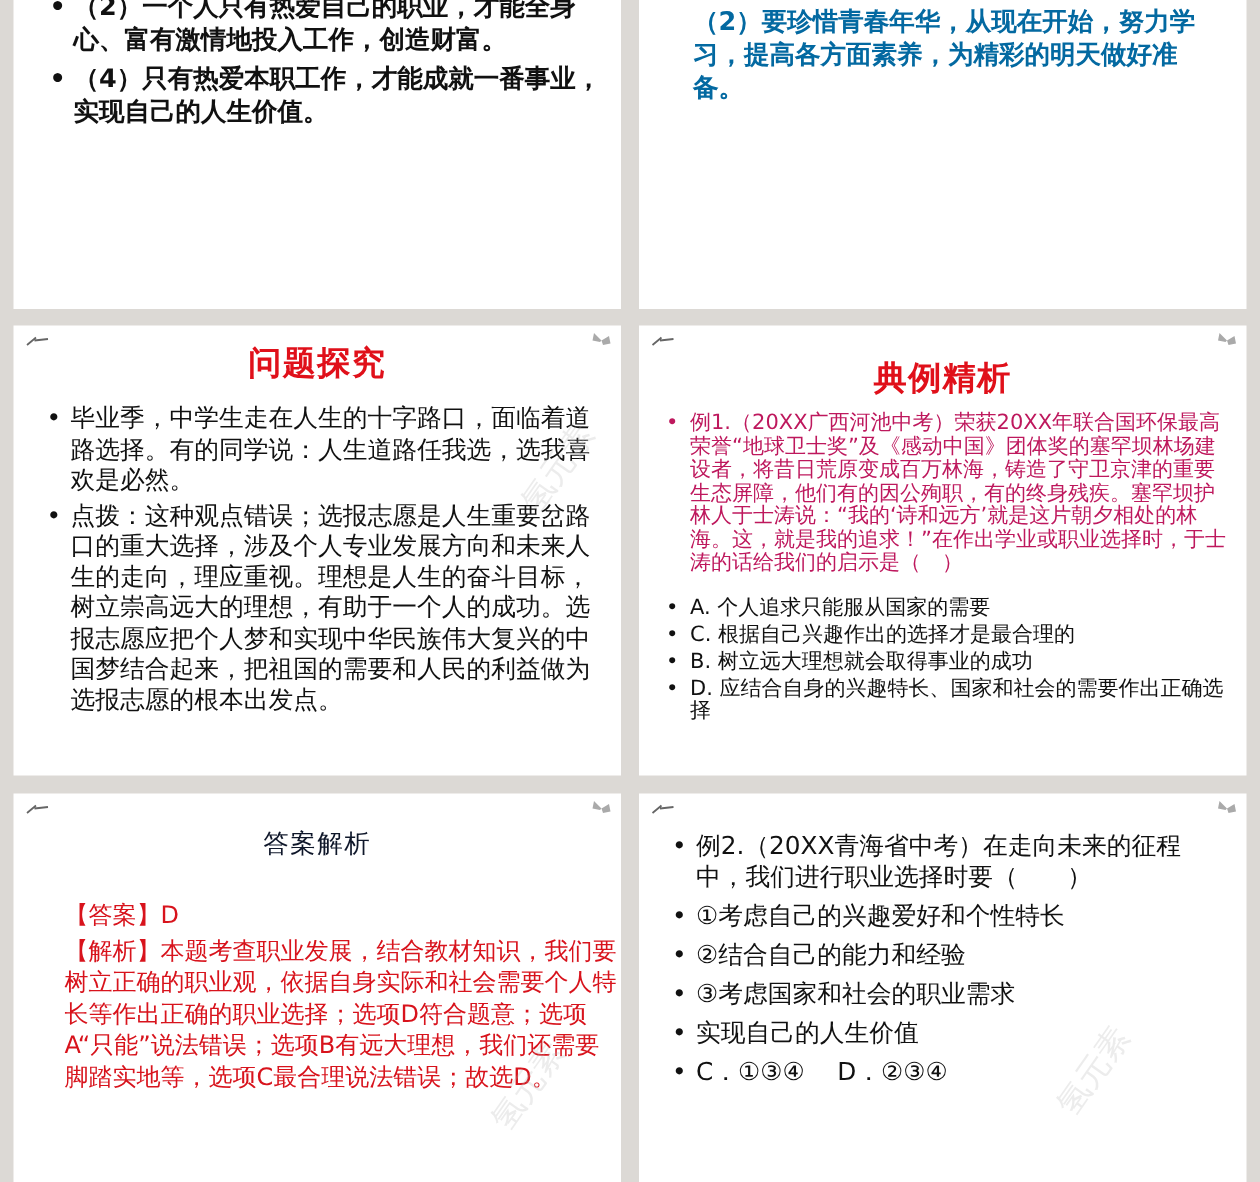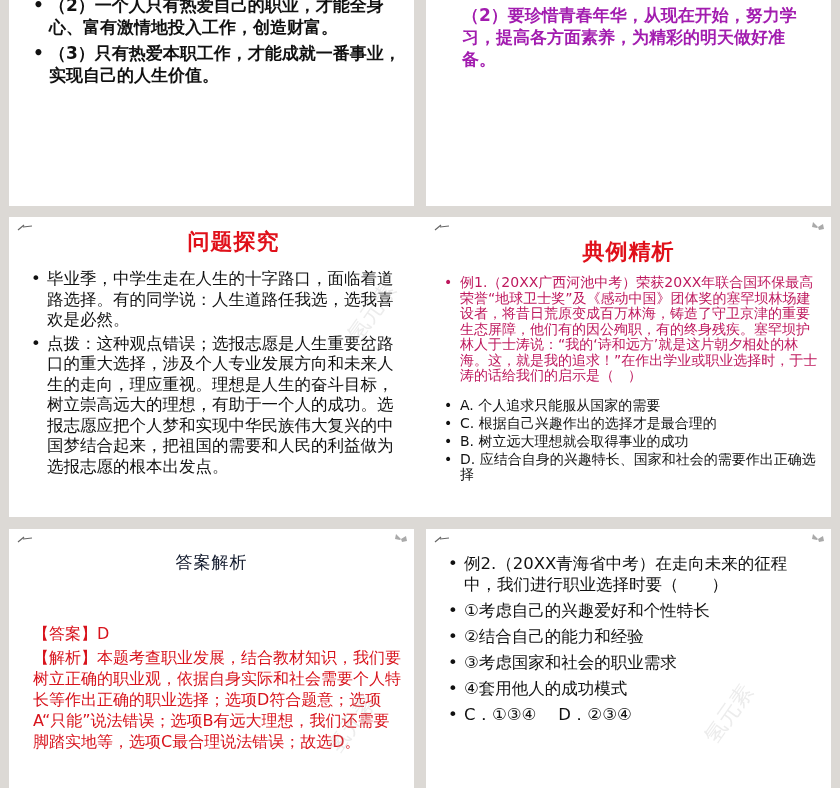--- a/index.html
+++ b/index.html
@@ -7,21 +7,21 @@
     width:840px; height:788px; overflow:hidden;
     background:#dcd9d5;
     font-family:"DejaVu Sans", sans-serif;
     position:relative;
   }
   .slide {
     position:absolute; background:#ffffff; overflow:hidden;
   }
   .s1 { left:9px;  top:-10px; width:405px; height:216px; }
   .s2 { left:426px; top:-10px; width:405px; height:216px; }
-  .s3 { left:9px;  top:217px; width:405px; height:300px;padding-left:44px; }
+  .s3 { left:9px;  top:217px; width:405px; height:300px; }
   .s4 { left:426px; top:217px; width:405px; height:300px; }
   .s5 { left:9px;  top:529px; width:405px; height:270px; }
   .s6 { left:426px; top:529px; width:405px; height:270px; }
 
   .deco-bird { position:absolute; left:8px; top:6px; width:16px; height:8px; }
   .deco-butterfly { position:absolute; right:6px; top:4px; width:14px; height:12px; }
 
   .title {
     position:absolute; left:0; right:0; text-align:center;
     font-weight:bold; font-size:22px; color:#e0101a; letter-spacing:1px;
@@ -44,26 +44,26 @@
     position:absolute; color:rgba(180,180,180,0.25); font-size:22px;
     transform:rotate(-55deg);
   }
 </style>
 </head>
 <body>
 
 <div class="slide s1">
   <ul class="blist bold-list" style="left:22px; top:4px; width:372px;">
     <li>（2）一个人只有热爱自己的职业，才能全身心、富有激情地投入工作，创造财富。</li>
-    <li>（3）只有热爱本职工作，才能成就一番事业，实现自己的人生价值。</li>
+    <li>（4）只有热爱本职工作，才能成就一番事业，实现自己的人生价值。</li>
   </ul>
 </div>
 
 <div class="slide s2">
-  <div style="position:absolute; left:36px; top:14px; width:356px; font-weight:bold; font-size:17px; line-height:22px; color:#a21caf;">（2）要珍惜青春年华，从现在开始，努力学习，提高各方面素养，为精彩的明天做好准备。</div>
+  <div style="position:absolute; left:36px; top:14px; width:356px; font-weight:bold; font-size:17px; line-height:22px; color:#0369a1;">（2）要珍惜青春年华，从现在开始，努力学习，提高各方面素养，为精彩的明天做好准备。</div>
 </div>
 
 <div class="slide s3">
   <svg class="deco-bird" viewBox="0 0 16 8">
       <path d="M1 7 L7 2 M6 4 L15 3" stroke="#666" stroke-width="1.2" fill="none"></path>
     </svg>
   <svg class="deco-butterfly" viewBox="0 0 14 12">
       <path d="M7 6 L2 1 L1 6 L6 7 Z M7 6 L12 3 L13 8 L8 9 Z" fill="#aaa"></path>
     </svg>
   <div class="title" style="top:10px;">问题探究</div>
@@ -94,36 +94,36 @@
 </div>
 
 <div class="slide s5">
   <svg class="deco-bird" viewBox="0 0 16 8">
       <path d="M1 7 L7 2 M6 4 L15 3" stroke="#666" stroke-width="1.2" fill="none"></path>
     </svg>
   <svg class="deco-butterfly" viewBox="0 0 14 12">
       <path d="M7 6 L2 1 L1 6 L6 7 Z M7 6 L12 3 L13 8 L8 9 Z" fill="#aaa"></path>
     </svg>
   <div class="title plain" style="top:22px;">答案解析</div>
-  <div class="red-block" style="left:24px; top:70px; width:368px;margin-top:24px;">
+  <div class="red-block" style="left:34px; top:70px; width:368px;">
     <p>【答案】D</p>
     <p>【解析】本题考查职业发展，结合教材知识，我们要树立正确的职业观，依据自身实际和社会需要个人特长等作出正确的职业选择；选项D符合题意；选项A“只能”说法错误；选项B有远大理想，我们还需要脚踏实地等，选项C最合理说法错误；故选D。</p>
   </div>
   <div class="watermark" style="left:310px; top:180px;">氢元素</div>
 </div>
 
 <div class="slide s6">
   <svg class="deco-bird" viewBox="0 0 16 8">
       <path d="M1 7 L7 2 M6 4 L15 3" stroke="#666" stroke-width="1.2" fill="none"></path>
     </svg>
   <svg class="deco-butterfly" viewBox="0 0 14 12">
       <path d="M7 6 L2 1 L1 6 L6 7 Z M7 6 L12 3 L13 8 L8 9 Z" fill="#aaa"></path>
     </svg>
   <ul class="blist ex2-list" style="left:20px; top:24px; width:360px;">
     <li>例2.（20XX青海省中考）在走向未来的征程中，我们进行职业选择时要（　　）</li>
     <li>①考虑自己的兴趣爱好和个性特长</li>
     <li>②结合自己的能力和经验</li>
     <li>③考虑国家和社会的职业需求</li>
-    <li>④套用他人的成功模式</li>
+    <li>实现自己的人生价值</li>
     <li>C．①③④　 D．②③④</li>
   </ul>
   <div class="watermark" style="left:270px; top:170px;">氢元素</div>
 </div>
 
 </body></html>

